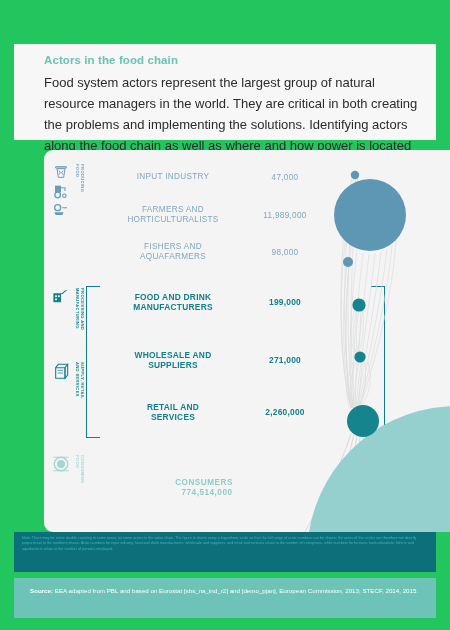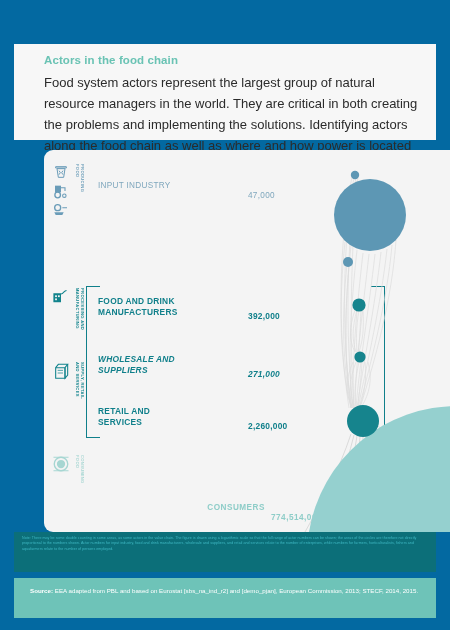--- a/index.html
+++ b/index.html
@@ -2,21 +2,21 @@
 <html><head>
 <meta charset="utf-8">
 <style>
   * { box-sizing: border-box; margin: 0; padding: 0; }
   html, body {
     width: 450px; height: 630px;
     background: #000;
     font-family: "Liberation Sans", sans-serif;
     overflow: hidden;
   }
-  .page { position: relative; width: 450px; height: 630px; background: #0369a1; }
+  .page { position: relative; width: 450px; height: 630px; background: #22c55e; }
 
   
   .header-card {
     position: absolute; left: 14px; top: 44px;
     width: 422px; height: 96px;
     background: #f7f7f7;
     padding: 10px 14px 0 30px;
   }
   .header-title {
     color: #6ac3b4;
@@ -63,45 +63,45 @@
   .g-consume  { top: 305px; }
   .g-produce .rail-text, .g-produce svg { color: #6a9cb8; fill: #6a9cb8; }
   .g-process .rail-text, .g-process svg { color: #11838c; fill: #11838c; }
   .g-supply  .rail-text, .g-supply svg  { color: #11838c; fill: #11838c; }
   .g-consume .rail-text, .g-consume svg { color: #a6d6d2; fill: #a6d6d2; }
 
   
   .rows { position: absolute; left: 48px; top: 0; width: 230px; height: 100%; }
   .row { position: absolute; width: 100%; display: flex; align-items: center; justify-content: flex-end; }
   .row .label {
-    text-align: left; text-transform: uppercase;
+    text-align: center; text-transform: uppercase;
     line-height: 1.22; white-space: pre-line;
   }
-  .row .value { text-align: left; margin-top: 19px; }
+  .row .value { text-align: center; }
 
   .row.blue .label, .row.blue .value { color: #7fa7bd; font-size: 8.2px; font-weight: normal; letter-spacing: .3px; }
   .row.blue .label { width: 150px; }
   .row.blue .value { width: 74px; }
 
   .row.teal .label, .row.teal .value { color: #0f7f8a; font-size: 8.4px; font-weight: bold; letter-spacing: .25px; }
   .row.teal .label { width: 150px; }
   .row.teal .value { width: 74px; }
 
   .row.mint { justify-content: flex-end; }
   .row.mint .label, .row.mint .value { color: #8ecdc8; font-size: 8.2px; font-weight: bold; letter-spacing: .5px; }
   .row.mint .label { width: auto; margin-right: 6px; }
   .row.mint .value { width: auto; }
 
   .r-input     { top: 22px; }
   .r-farmers   { top: 55px; }
   .r-fishers   { top: 92px; }
   .r-fooddrink { top: 142px; }
-  .r-wholesale { top: 200px; font-style: italic; }
+  .r-wholesale { top: 200px; }
   .r-retail    { top: 252px; }
-  .r-consumers { top: 344px; }
+  .r-consumers { top: 328px; flex-direction: column; }
 
   
   .bracket { position: absolute; border-color: #0f7f8a; border-style: solid; }
   .bracket-left  { left: 42px;  top: 136px; width: 14px; height: 152px; border-width: 1.4px; border-right: none; }
   .bracket-right { left: 327px; top: 136px; width: 14px; height: 152px; border-width: 1.4px; border-left: none; }
 
   
   .diagram { position: absolute; left: 255px; top: 0; width: 160px; height: 382px; }
 
   
@@ -206,26 +206,36 @@
     <div class="bracket bracket-left"></div>
     <div class="bracket bracket-right"></div>
 
     <div class="rows">
 
       <div class="row blue r-input">
         <span class="label">INPUT INDUSTRY</span>
         <span class="value">47,000</span>
       </div>
 
-
+      <div class="row blue r-farmers">
+        <span class="label">FARMERS AND
+HORTICULTURALISTS</span>
+        <span class="value">11,989,000</span>
+      </div>
+
+      <div class="row blue r-fishers">
+        <span class="label">FISHERS AND
+AQUAFARMERS</span>
+        <span class="value">98,000</span>
+      </div>
 
       <div class="row teal r-fooddrink">
         <span class="label">FOOD AND DRINK
 MANUFACTURERS</span>
-        <span class="value">392,000</span>
+        <span class="value">199,000</span>
       </div>
 
       <div class="row teal r-wholesale">
         <span class="label">WHOLESALE AND
 SUPPLIERS</span>
         <span class="value">271,000</span>
       </div>
 
       <div class="row teal r-retail">
         <span class="label">RETAIL AND

